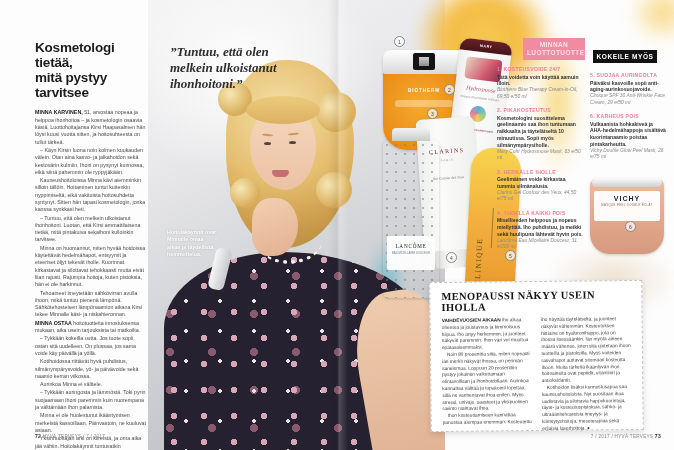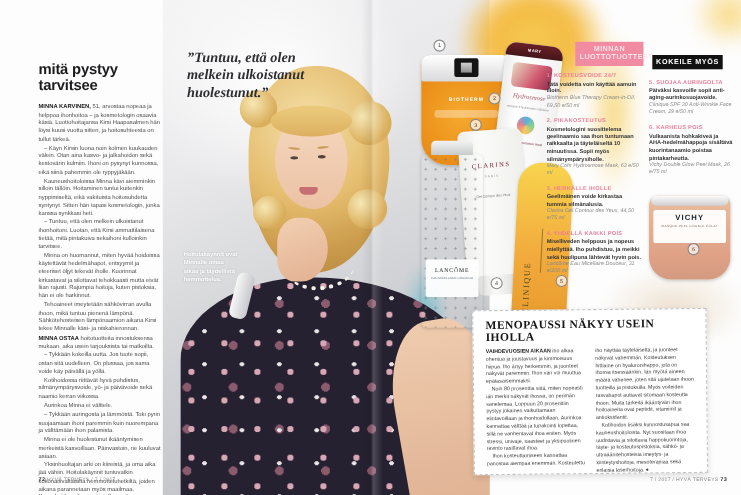--- a/index.html
+++ b/index.html
@@ -182,21 +182,21 @@
   .meno-col p.ind{text-indent:5px;}
   .meno-col b{color:#1d1d1d;}
 </style>
 </head>
 <body>
 
 <div class="spread">
 
   <div class="article">
     <div class="art-title">
-      <br>
+      <span>Kosmetologi tietää,</span><br>
       <span>mitä pystyy tarvitsee</span>
     </div>
     <div class="body-col">
       <p><b>MINNA KARVINEN,</b><span> 51, arvostaa nopeaa ja helppoa ihonhoitoa – ja kosmetologin osaavia käsiä. Luottohoitajansa Kirsi Haapasalmen hän löysi kuusi vuotta sitten, ja hoitosuhteesta on tullut tärkeä.</span></p>
       <p class="ind"><span>– Käyn Kirsin luona noin kolmen kuukauden välein. Otan aina kasvo- ja jalkahoidon sekä kestovärin kulmiin. Ihoni on pysynyt kunnossa, eikä siinä pahemmin ole ryppyjäkään.</span></p>
       <p class="ind"><span>Kauneushoitoloissa Minna kävi aiemminkin silloin tällöin. Hoitaminen tuntui kuitenkin nyppimiseltä, eikä vakituista hoitosuhdetta syntynyt. Sitten hän tapasi kosmetologin, jonka kanssa synkkasi heti.</span></p>
       <p class="ind"><span>– Tuntuu, että olen melkein ulkoistanut ihonhoitoni. Luotan, että Kirsi ammattilaisena tietää, mitä pintakuiva sekaihoni kulloinkin tarvitsee.</span></p>
       <p class="ind"><span>Minna on huomannut, miten hyvää hoidoissa käytettävät hedelmähapot, entsyymit ja eteeriset öljyt tekevät iholle. Kuorinnat kirkastavat ja silottavat tehokkaasti mutta eivät liian rajusti. Rajumpia hoitoja, kuten pistoksia, hän ei ole harkinnut.</span></p>
       <p class="ind"><span>Tehoaineet imeytetään sähkövirran avulla ihoon, mikä tuntuu pienenä lämpönä. Sähkötehosteisen lämpönaamion aikana Kirsi tekee Minnalle käsi- ja niskahieronnan.</span></p>
       <p><b>MINNA OSTAA</b><span> hoitotuotteita innostuksensa mukaan, aika usein tarjouksista tai matkoilta.</span></p>
@@ -230,21 +230,21 @@
     <div class="fringe"></div>
     <div class="brow l"></div>
     <div class="brow r"></div>
     <div class="eye l"></div>
     <div class="eye r"></div>
     <div class="lips"></div>
     <div class="hand"></div>
     <div class="silver-object"></div>
   </div>
 
-  <div class="quote">”Tuntuu, että olen melkein ulkoistanut huolestunut.”</div>
+  <div class="quote">”Tuntuu, että olen melkein ulkoistanut ihonhoitoni.”</div>
   <div class="caption">Hoitolakäynnit ovat Minnalle omaa aikaa ja täydellistä hemmottelua.</div>
   <div class="gutter"></div>
 
   <div class="blob y1"></div>
   <div class="blob y2"></div>
   <div class="blob y3"></div>
   <div class="blob beige"></div>
 
   <div class="product biotherm">
     <div class="lid">

